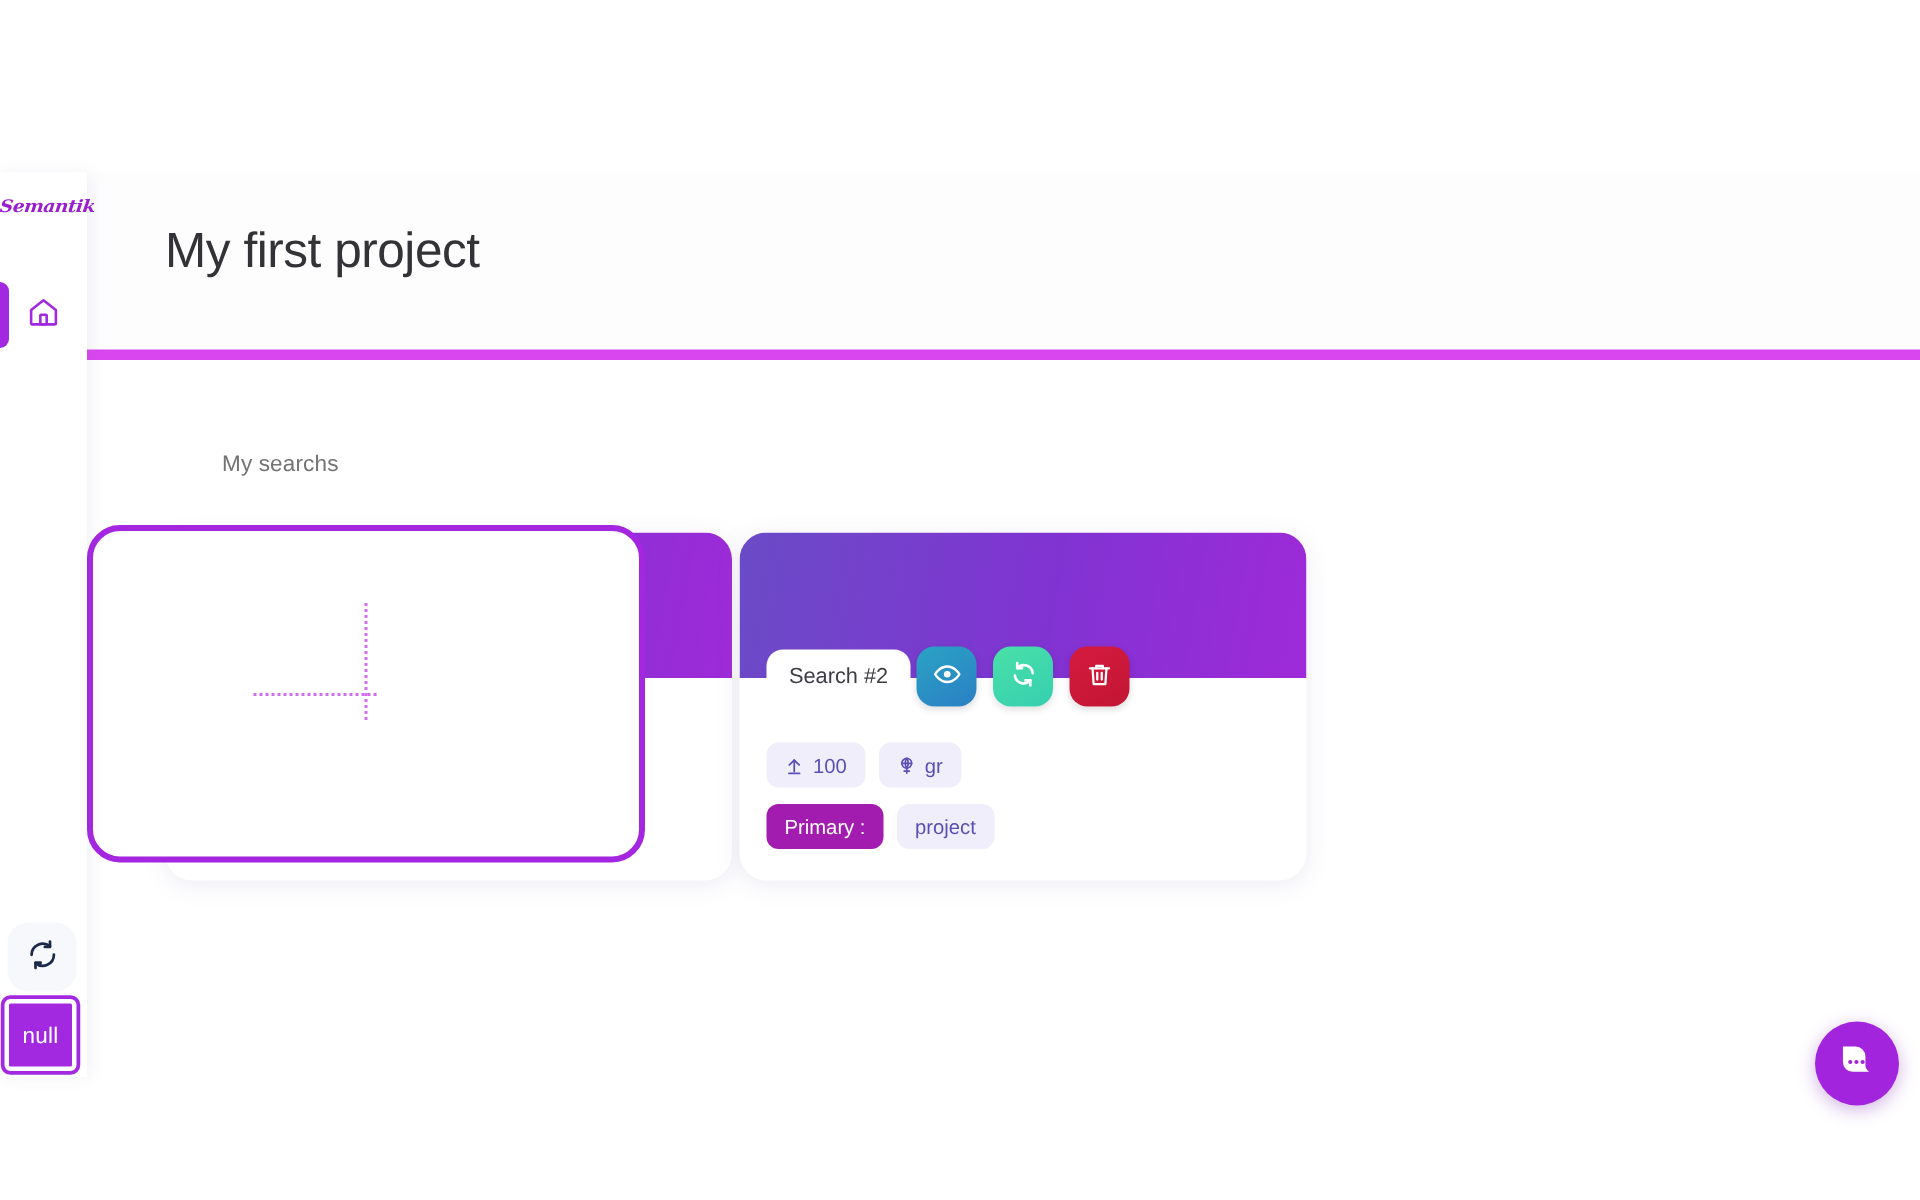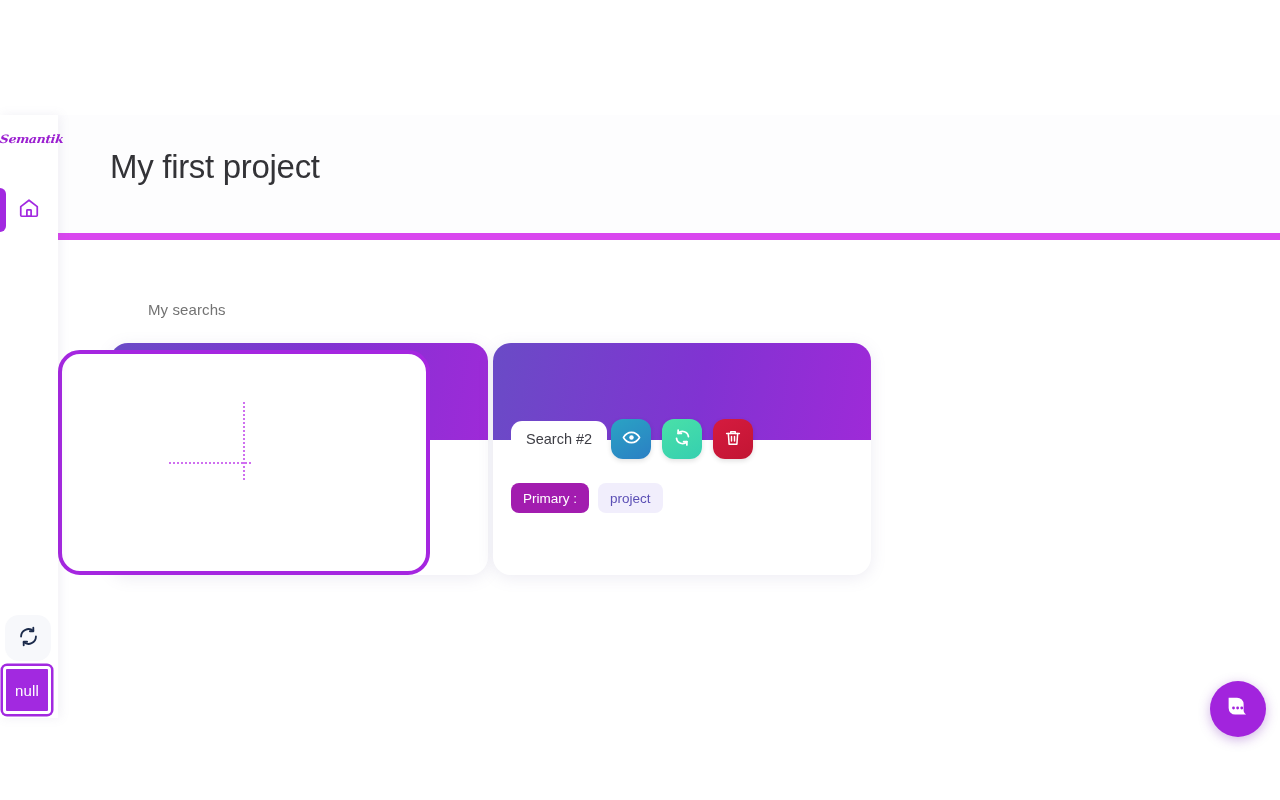--- a/index.html
+++ b/index.html
@@ -150,21 +150,21 @@
     top: 186px;
     font-size: 15px;
     color: #737373;
     letter-spacing: 0.1px;
   }
 
   
   .cards-row {
     position: absolute;
     left: 52px;
-    top: 228px;
+    top: 240px;
     width: 1170px;
     height: 240px;
     text-decoration: underline;
   }
 
   .card {
     position: absolute;
     top: 0;
     width: 378px;
     height: 232px;
@@ -445,20 +445,42 @@
                 <path d="M9 6V3.8h6V6"></path>
                 <path d="M5.8 6l1 14.2h10.4L18.2 6"></path>
                 <path d="M10 10v6M14 10v6"></path>
               </svg>
             </span>
           </button>
         </div>
 
         <div class="card-body">
           <div class="badge-row">
+            <span class="badge">
+              <span>
+                <svg width="13" height="13" viewBox="0 0 24 24" fill="none" stroke="#5b4fb5" stroke-width="2.2" stroke-linecap="round" stroke-linejoin="round">
+                  <path d="M12 19V5"></path>
+                    <polyline points="6,11 12,5 18,11"></polyline>
+                    <path d="M5.5 21.5h13"></path>
+                </svg>
+              </span>
+              <span>100</span>
+            </span>
+            <span class="badge">
+              <span>
+                <svg width="13" height="13" viewBox="0 0 24 24" fill="none" stroke="#5b4fb5" stroke-width="2.1" stroke-linecap="round" stroke-linejoin="round">
+                  <circle cx="12" cy="9" r="6"></circle>
+                  <path d="M6 9h12M12 3c2.4 2.6 2.4 9.4 0 12M12 3c-2.4 2.6-2.4 9.4 0 12"></path>
+                  <path d="M12 15v6M8.8 18.6h6.4"></path>
+                </svg>
+              </span>
+              <span>gr</span>
+            </span>
+          </div>
+          <div class="badge-row">
             <span class="badge primary">Primary :</span>
             <span class="badge">project</span>
           </div>
         </div>
       </section>
     </div>
   </main>
 
   <div class="add-card">
     <span class="add-cross-v"></span>

